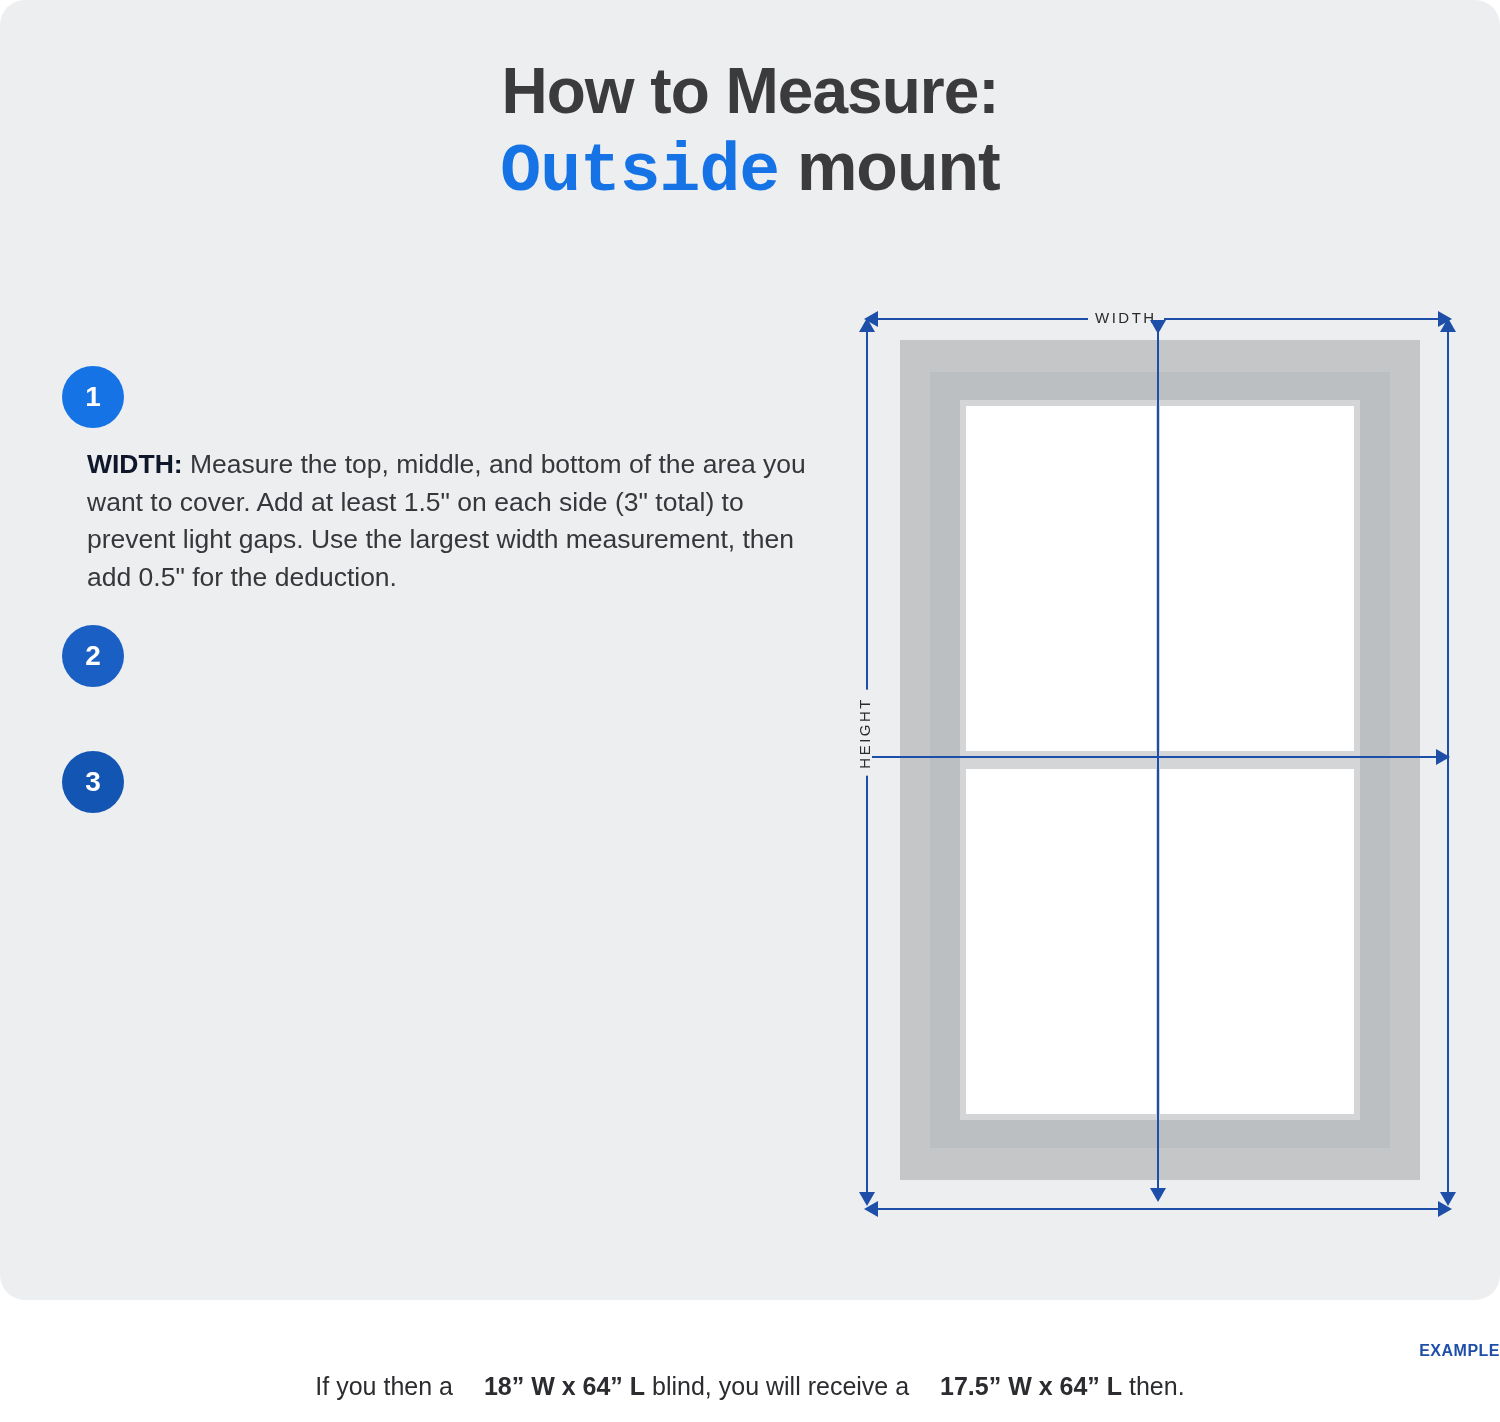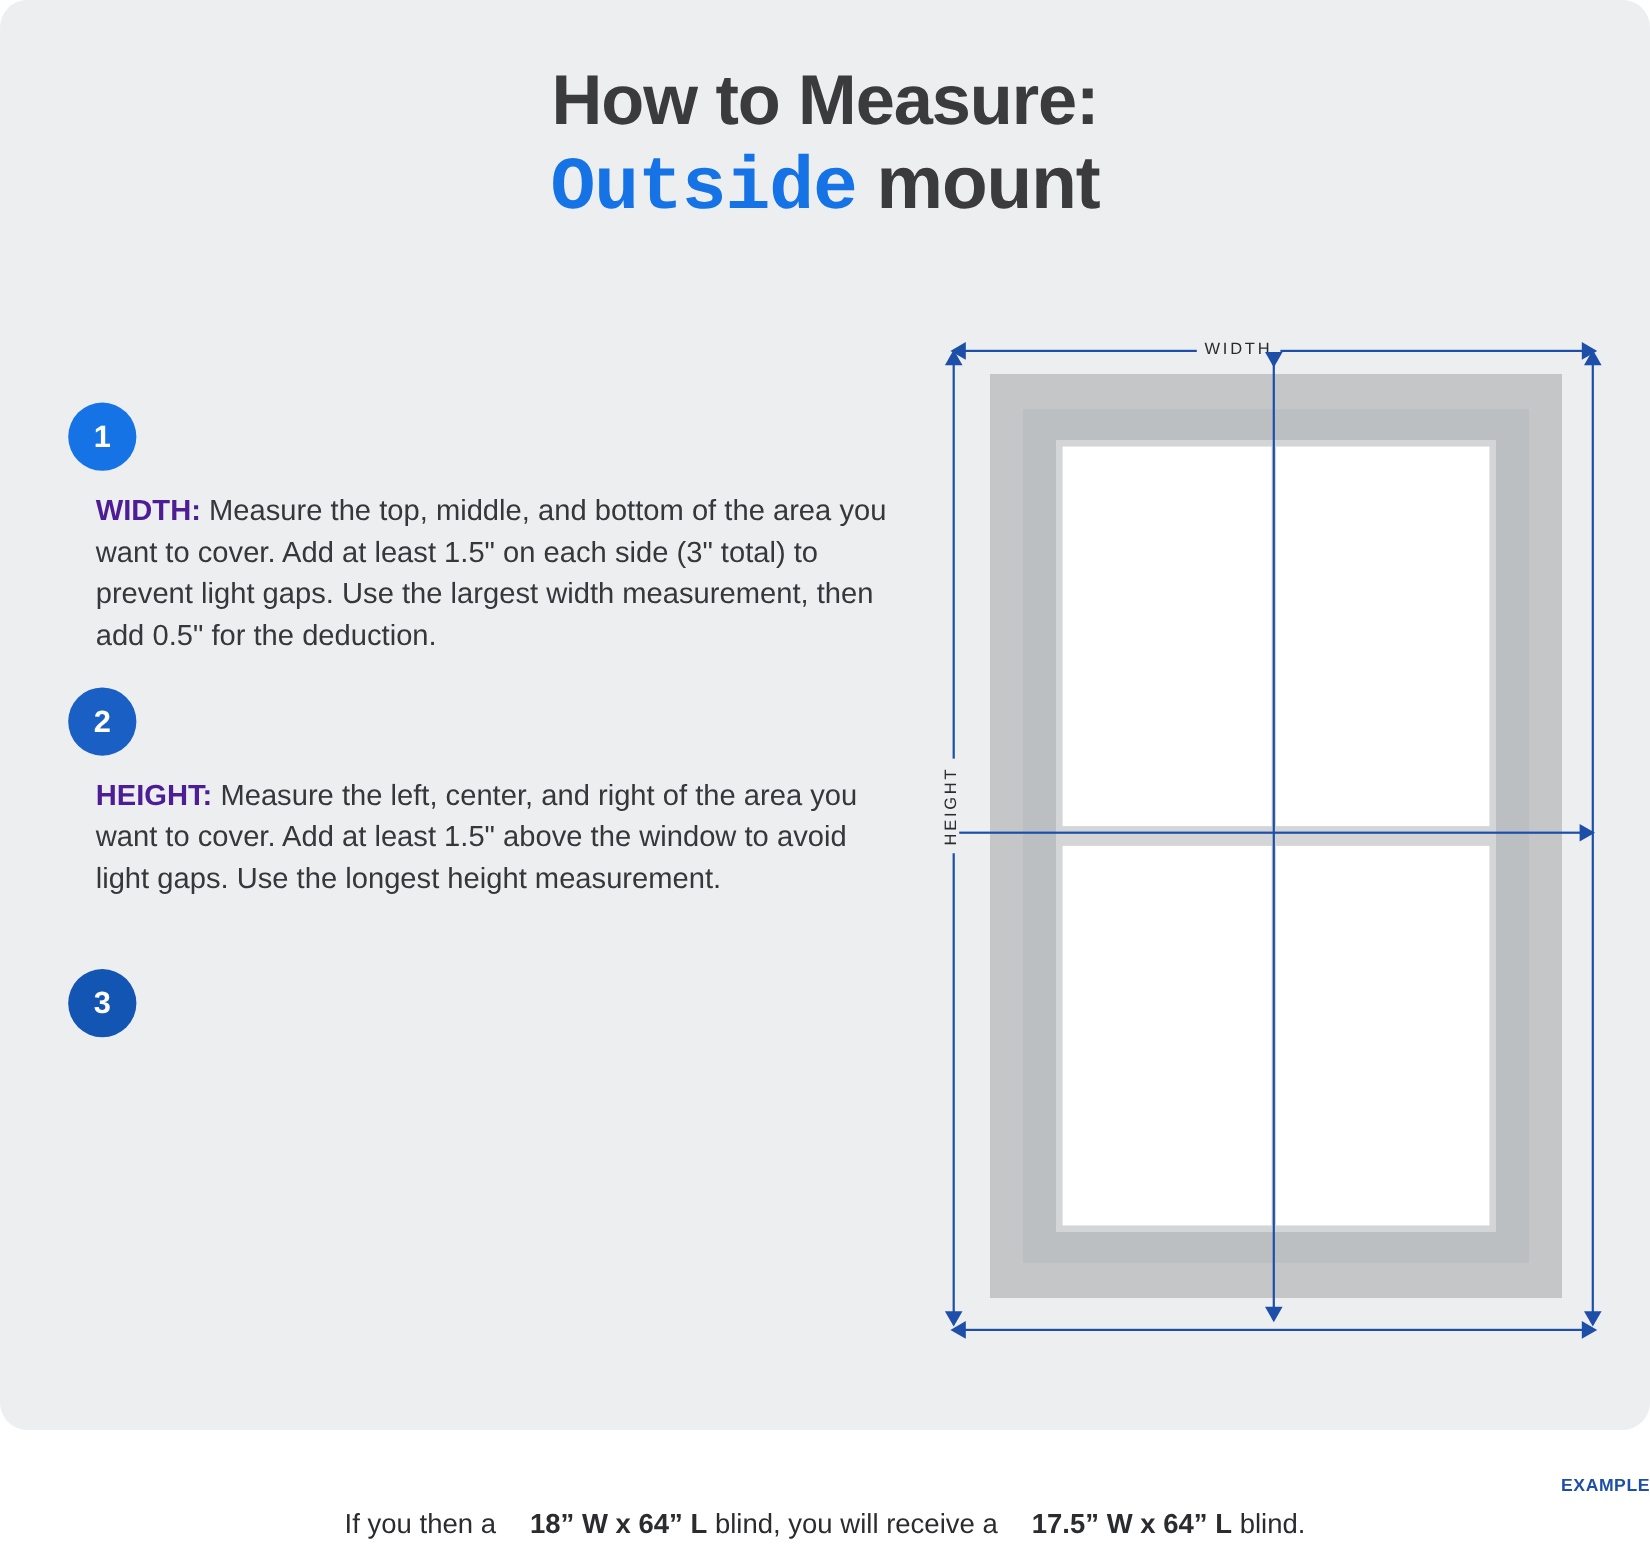--- a/index.html
+++ b/index.html
@@ -85,21 +85,21 @@
   .step-text {
     margin-top: 18px;
     margin-left: 25px;
     font-size: 26.5px;
     line-height: 1.42;
     color: #36373a;
     max-width: 730px;
   }
   .step-text b {
     font-weight: bold;
-    color: #4c1d95;
+    color: #0f172a;
   }
   .step-2 { margin-top: 28px; }
   .step-3 { margin-top: 64px; }
   
   .diagram {
     position: absolute;
     left: 830px;
     top: 290px;
     width: 640px;
     height: 940px;
@@ -237,23 +237,20 @@
 
       <div class="step step-1">
         <div class="step-badge badge-1">1</div>
         <div class="step-text">
           <b>WIDTH:</b><span> Measure the top, middle, and bottom of the area you want to cover. Add at least 1.5" on each side (3" total) to prevent light gaps. Use the largest width measurement, then add 0.5" for the deduction.</span>
         </div>
       </div>
 
       <div class="step step-2">
         <div class="step-badge badge-2">2</div>
-        <div class="step-text">
-          <b>HEIGHT:</b><span> Measure the left, center, and right of the area you want to cover. Add at least 1.5" above the window to avoid light gaps. Use the longest height measurement.</span>
-        </div>
       </div>
 
       <div class="step step-3">
         <div class="step-badge badge-3">3</div>
       </div>
 
     </div>
 
     <div class="diagram">
 
@@ -292,17 +289,17 @@
       <div class="arrow-line h-arrow" style="left:42px; top:466px; width:574px;"></div>
       <div class="arrow-head head-right" style="left:606px; top:459px;"></div>
 
     </div>
 
   </div>
 
   <div class="footer">
     <div class="footer-title">EXAMPLE</div>
     <div class="footer-text">
-      <span>If you then a </span><b>18” W x 64” L</b><span> blind, you will receive a </span><b>17.5” W x 64” L</b><span> blind.</span>
+      <span>If you then a </span><b>18” W x 64” L</b><span> blind, you will receive a </span><b>17.5” W x 64” L</b><span> then.</span>
     </div>
   </div>
 
 </div>
 
 </body></html>

